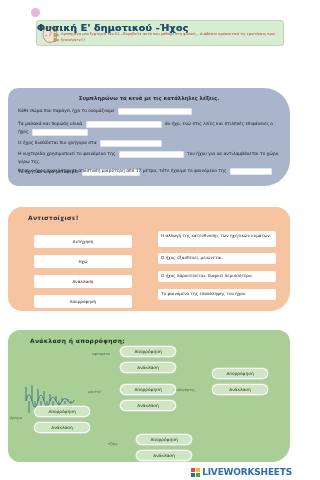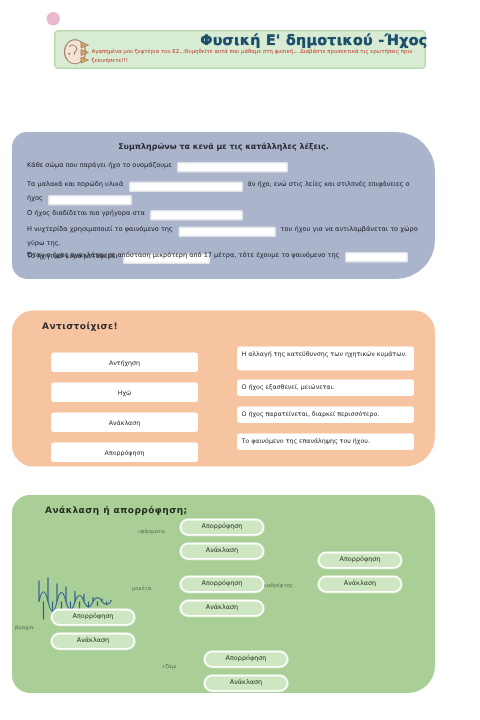--- a/index.html
+++ b/index.html
@@ -13,21 +13,21 @@
 
   
   .header-band {
     position: absolute; left: 36px; top: 20px; width: 248px; height: 26px;
     background: #d7ecd2;
     border: 1px solid #b9d8b2;
     border-radius: 3px;
   }
   .header-title {
     position: absolute; left: 0; top: 1px; width: 248px;
-    text-align: right;
+    text-align: left;
     font-family: "DejaVu Sans", sans-serif;
     font-size: 9.5px; font-weight: bold; color: #1d4d6b;
     letter-spacing: .2px;
     text-shadow: 0 0 .5px #1d4d6b;
   }
   .header-sub {
     position: absolute; left: 24px; top: 11px; width: 218px;
     font-size: 3.6px; line-height: 1.55; color: #c0392b;
     text-align: left;
   }
@@ -220,14 +220,23 @@
 
     <div class="mini-label" style="left:2px; top:86px;">βραχια</div>
     <div class="pill" style="left:26px; top:76px;">Απορρόφηση</div>
     <div class="pill" style="left:26px; top:92px;">Ανάκλαση</div>
 
     <div class="mini-label" style="left:100px; top:112px;">τζάμι</div>
     <div class="pill" style="left:128px; top:104px;">Απορρόφηση</div>
     <div class="pill" style="left:128px; top:120px;">Ανάκλαση</div>
   </div>
 
+  <div class="footer">
+    <span class="lw-mark">
+      <i style="left:0;  top:0;  background:#e8453c;"></i>
+      <i style="left:5px;top:0;  background:#f5b927;"></i>
+      <i style="left:0;  top:5px;background:#2f6fa8;"></i>
+      <i style="left:5px;top:5px;background:#3aab4e;"></i>
+    </span>
+    <span class="lw-text">LIVEWORKSHEETS</span>
+  </div>
 
 </div>
 
 </body></html>

